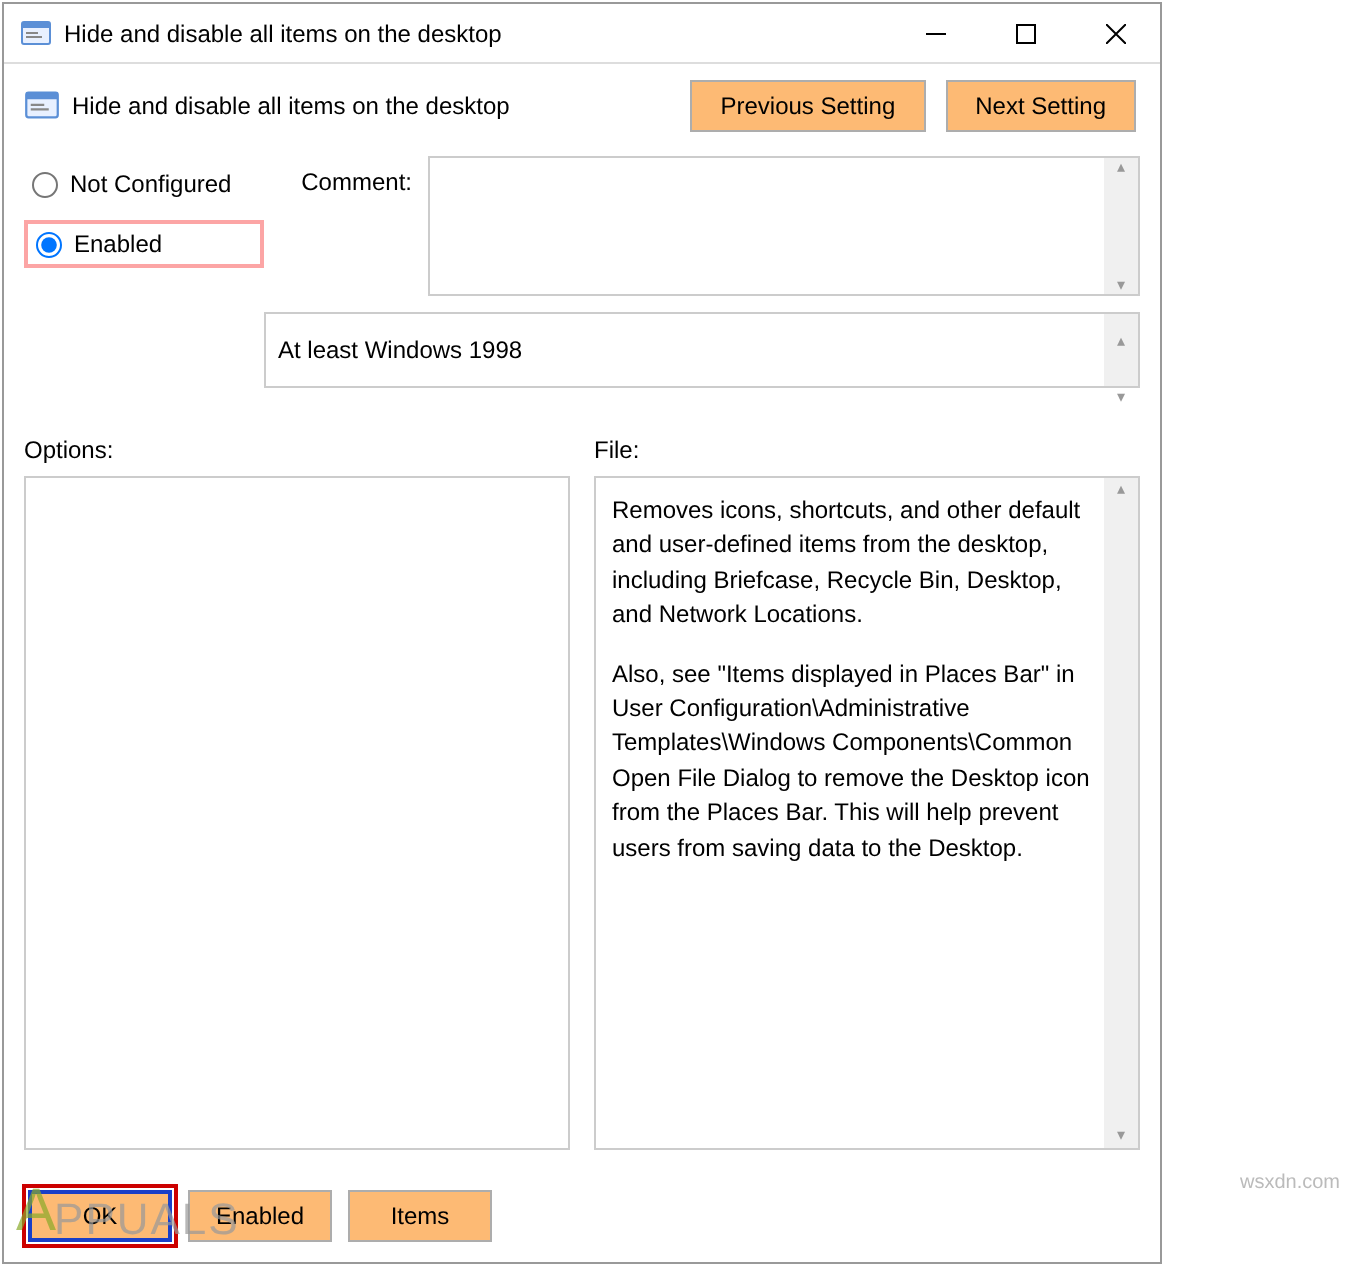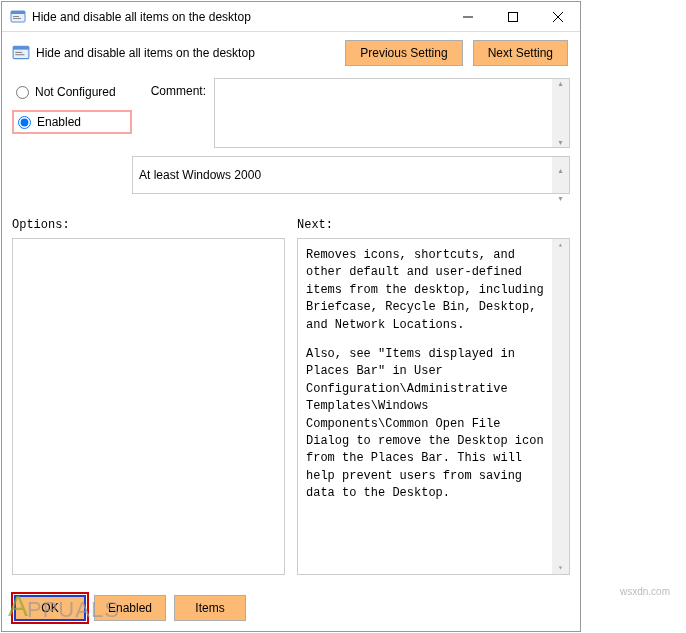--- a/index.html
+++ b/index.html
@@ -27,21 +27,21 @@
     .radio-item input { margin-right: 6px; }
     .radio-highlight { border: 2px solid #fca5a5; }
     
     .comment-col { flex: 1; display: flex; flex-direction: column; }
     .field-row { display: flex; margin-bottom: 8px; }
     .field-label { width: 82px; text-align: right; padding-right: 8px; padding-top: 6px; }
     .field-box { flex: 1; border: 1px solid #ccc; background: #fff; height: 70px; position: relative; padding: 4px 18px 4px 6px; font-size: 12px; }
     .field-box.short { height: 38px; line-height: 28px; }
     .scroll-hint { position: absolute; right: 0; top: 0; bottom: 0; width: 17px; background: #f0f0f0; display: flex; flex-direction: column; justify-content: space-between; align-items: center; font-size: 8px; color: #999; }
     
-    .lower { flex: 1; display: flex; gap: 12px; margin-top: 10px; min-height: 0; font-family: Liberation Mono, monospace; }
+    .lower { flex: 1; display: flex; gap: 12px; margin-top: 10px; min-height: 0; }
     .options-pane, .help-pane { display: flex; flex-direction: column; flex: 1; min-height: 0; }
     .pane-label { margin-bottom: 6px; }
     .pane-box { flex: 1; border: 1px solid #ccc; background: #fff; padding: 8px; position: relative; overflow: hidden; }
     .help-pane .pane-box { padding-right: 24px; line-height: 1.45; }
     .help-text p { margin-bottom: 12px; }
     
     .footer { display: flex; justify-content: flex-start; gap: 8px; padding: 10px 12px; }
     .footer .btn { min-width: 72px; padding: 4px 12px; }
     .ok-highlight { border: 2px solid #1a3fc7; outline: 2px solid #cc0000; outline-offset: 1px; }
     
@@ -113,37 +113,37 @@
           <div class="field-box">
             <span></span>
             <div class="scroll-hint">
                 <span>▴</span>
                 <span>▾</span>
               </div>
           </div>
         </div>
         <div class="field-row">
           <div class="field-box short">
-            <span>At least Windows 2000</span>
+            <span>At least Windows 1998</span>
             <div class="scroll-hint">
                 <span>▴</span>
                 <span>▾</span>
               </div>
           </div>
         </div>
       </div>
     </div>
 
     <div class="lower">
       <div class="options-pane">
         <div class="pane-label">Options:</div>
         <div class="pane-box"></div>
       </div>
       <div class="help-pane">
-        <div class="pane-label">Next:</div>
+        <div class="pane-label">File:</div>
         <div class="pane-box">
           <div class="help-text">
             <p>Removes icons, shortcuts, and other default and user-defined items from the desktop, including Briefcase, Recycle Bin, Desktop, and Network Locations.</p>
             <p>Also, see "Items displayed in Places Bar" in User Configuration\Administrative Templates\Windows Components\Common Open File Dialog to remove the Desktop icon from the Places Bar. This will help prevent users from saving data to the Desktop.</p>
           </div>
           <div class="scroll-hint">
               <span>▴</span>
               <span>▾</span>
             </div>
         </div>

